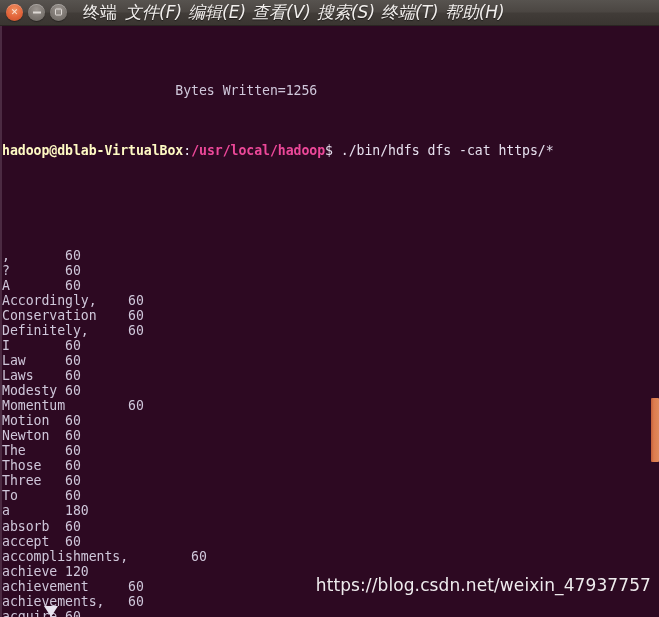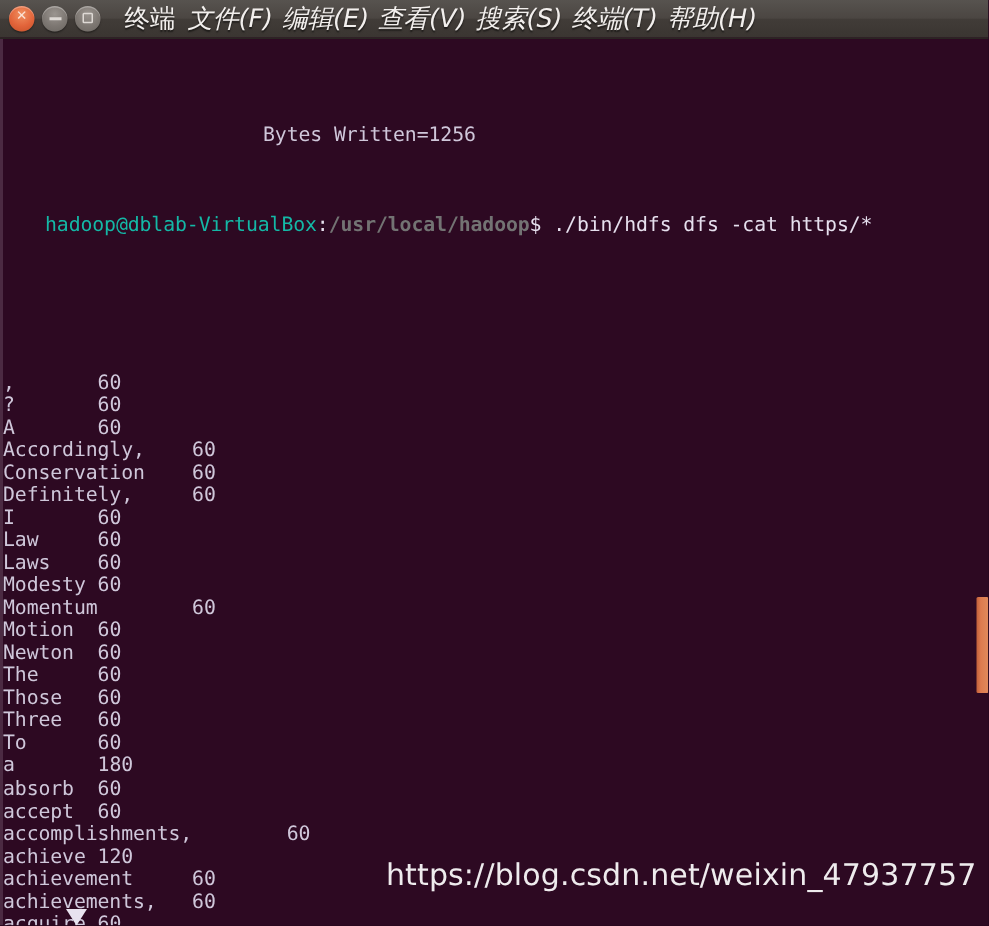--- a/index.html
+++ b/index.html
@@ -104,22 +104,22 @@
     padding: 0;
     font-family: "DejaVu Sans Mono", "Liberation Mono", monospace;
     font-size: 13.2px;
     line-height: 15.02px;
     color: #d8d2e0;
     white-space: pre;
     letter-spacing: -0.06px;
     margin-top: 12px;
   }
   .line { height: 15.02px; }
-  .c-green  { color: #14b8a6; font-weight: normal; padding-left: 28px; }
-  .c-blue   { color: #737373; font-weight: bold; }
+  .c-green  { color: #fef9c3; font-weight: bold; }
+  .c-blue   { color: #ec4899; font-weight: bold; }
   .c-white  { color: #e6e0ee; }
   .c-out    { color: #cfc7da; }
 
   
   .scrollbar {
     position: absolute;
     top: 0;
     right: 0;
     bottom: 0;
     width: 9px;
@@ -134,21 +134,21 @@
     background: linear-gradient(to right, #c2603a 0%, #dd7b4f 35%, #e08a5c 100%);
     border-radius: 1px;
   }
 
   
   .watermark {
     position: absolute;
     right: 8px;
     bottom: 22px;
     font-family: "DejaVu Sans", "Liberation Sans", sans-serif;
-    font-size: 20px;
+    font-size: 17px;
     color: #ffffff;
     opacity: 0.92;
     letter-spacing: 0.1px;
     pointer-events: none;
   }
 
   
   .mouse-cursor {
     position: absolute;
     left: 44px;

